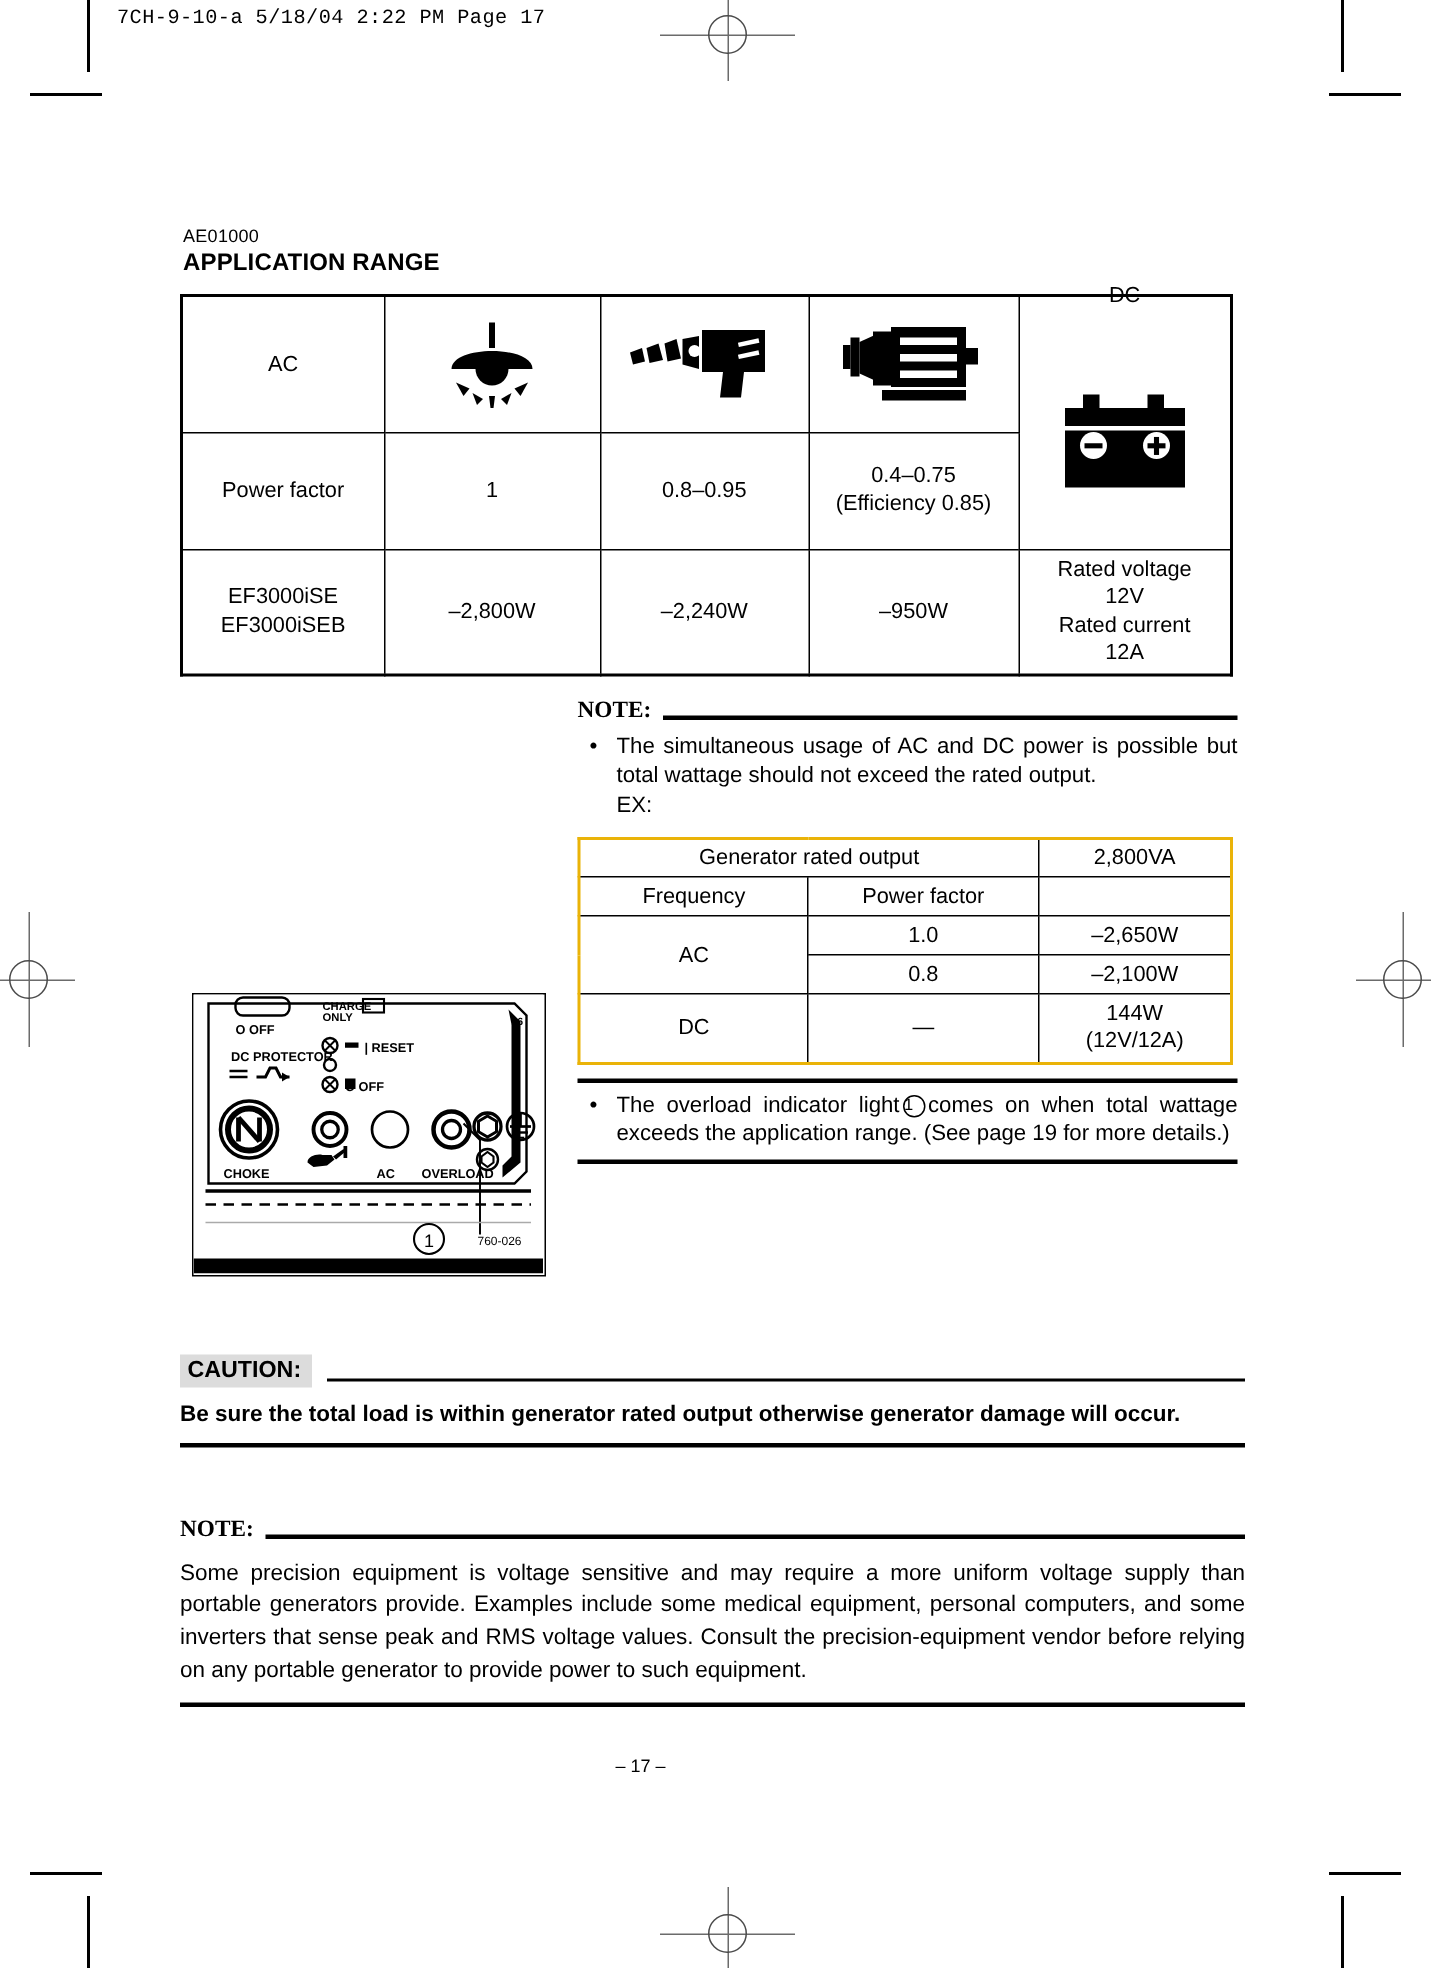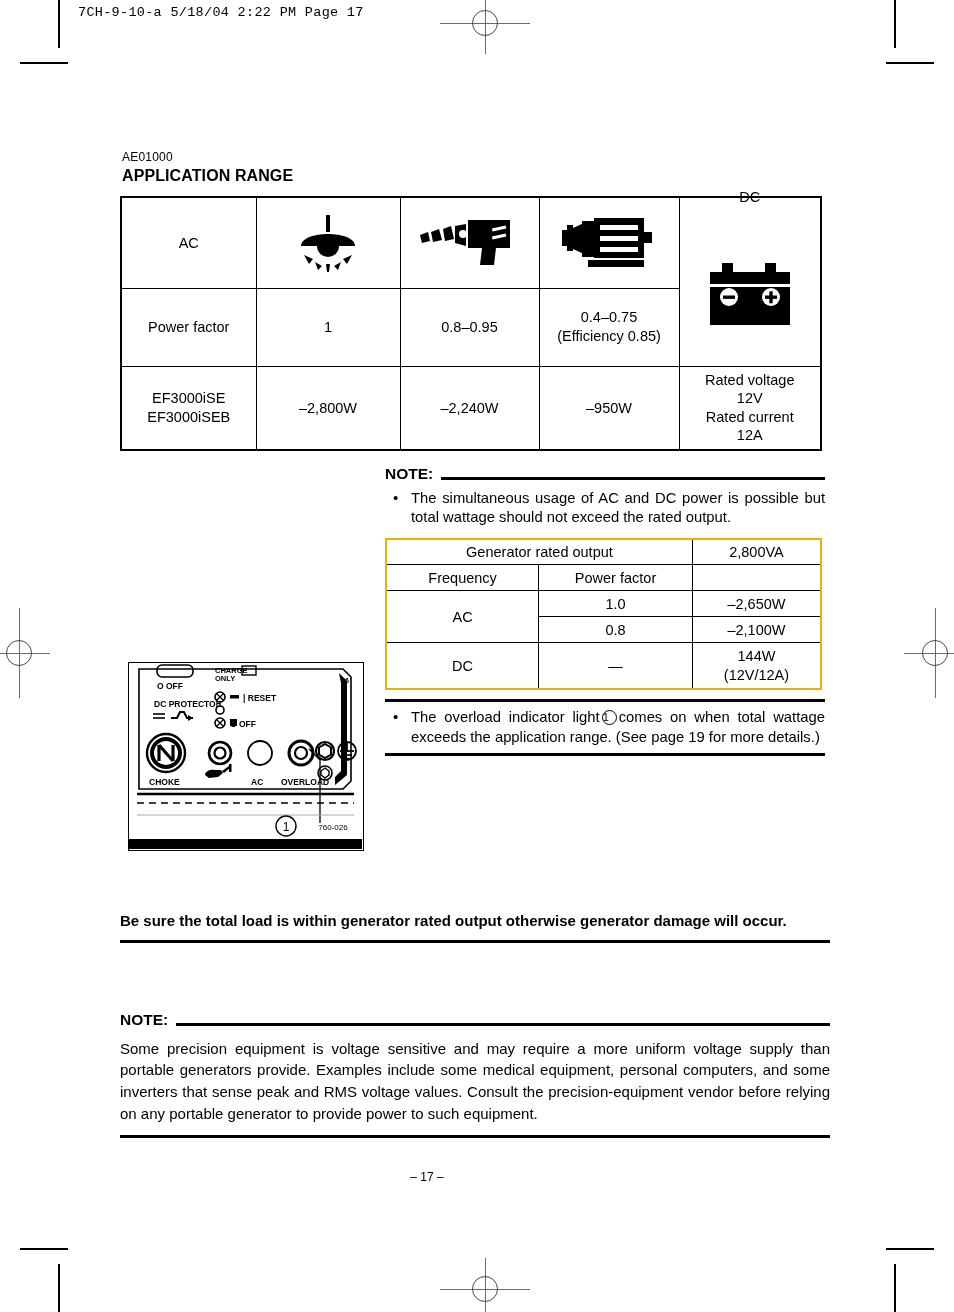--- a/index.html
+++ b/index.html
@@ -54,21 +54,21 @@
   .r-icon td { height:91px; }
   .r-pf   td { height:78px; }
   .r-mod  td { height:79px; }
   .nowrapc { line-height:1.28; }
   .twoline { line-height:1.3; }
 
   
   .iconwrap { display:flex; align-items:center; justify-content:center; height:100%; }
 
   .note-head {
-    display:flex; align-items:flex-end; gap:8px;
+    display:flex; align-items:flex-end; gap:8px;font-family:Liberation Serif, serif;
   }
   .note-head .lbl { font-size:15.5px; font-weight:bold; line-height:1; padding-bottom:1px;}
   .note-head .ln { flex:1; height:2.5px; background:#000; margin-bottom:3px; }
 
   ul.bullets { list-style:none; margin:6px 0 0 0; padding:0; }
   ul.bullets > li {
     position:relative; padding-left:26px; font-size:14.8px; line-height:1.33;
     margin-bottom:1px;
   }
   ul.bullets > li::before {
@@ -278,20 +278,21 @@
   </div>
 
   <div class="rightcol">
     <div class="note-head">
       <span class="lbl">NOTE:</span>
       <span class="ln"></span>
     </div>
     <ul class="bullets">
       <li class="just">
         <span>The simultaneous usage of AC and DC power is possible but total wattage should not exceed the rated output.</span>
+        <div style="text-align:left;">EX:</div>
       </li>
     </ul>
 
     <table class="ex">
       <colgroup>
           <col class="c1">
           <col class="c2">
           <col class="c3">
         </colgroup>
       <tbody>
@@ -415,20 +416,24 @@
       <circle cx="157" cy="163" r="10" fill="#fff" stroke="#000" stroke-width="1.4"></circle>
       <text x="157" y="168" text-anchor="middle" font-family="Liberation Sans, sans-serif" font-size="12" fill="#000">1</text>
 
       <text x="204" y="167" text-anchor="middle" font-family="Liberation Sans, sans-serif" font-size="8" fill="#000">760-026</text>
 
       <rect x="0" y="176" width="233" height="10" fill="#000"></rect>
     </svg>
   </div>
 
   <div class="caution">
+    <div class="caution-head">
+      <span class="lbl">CAUTION:</span>
+      <span class="ln"></span>
+    </div>
     <div class="caution-body">Be sure the total load is within generator rated output otherwise generator damage will occur.</div>
     <div class="rule-bot"></div>
   </div>
 
   <div class="botnote">
     <div class="note-head">
       <span class="lbl">NOTE:</span>
       <span class="ln"></span>
     </div>
     <div class="para">Some precision equipment is voltage sensitive and may require a more uniform voltage supply than portable generators provide. Examples include some medical equipment, personal computers, and some inverters that sense peak and RMS voltage values. Consult the precision-equipment vendor before relying on any portable generator to provide power to such equipment.</div>

